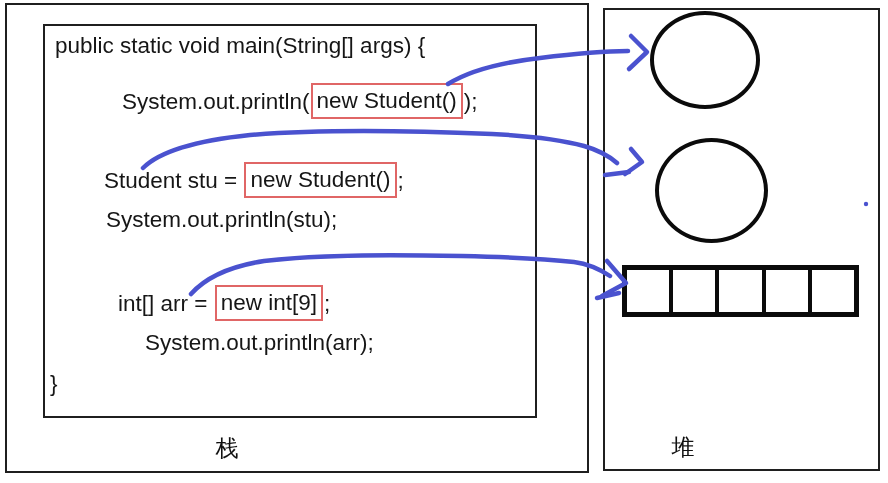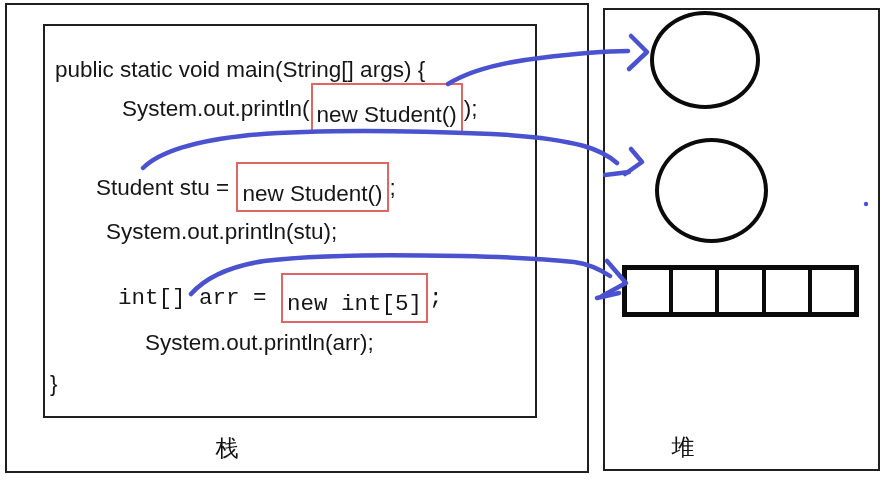--- a/index.html
+++ b/index.html
@@ -30,21 +30,21 @@
   }
   #stack-label { left: 197px; top: 433px; }
   #heap-label  { left: 653px; top: 432px; }
 
   .code-line {
     position: absolute; display: flex; align-items: center;
     white-space: pre; font-size: 22.5px; line-height: 27px; color: var(--ink);
   }
   .hl {
     border: 2px solid var(--red);
-    padding: 16px 4px 3px 4px; margin: 0 1px;
+    padding: 2px 4px 3px 4px; margin: 0 1px;
   }
 
   .heap-circle {
     position: absolute; border: 4px solid #0b0b0b; border-radius: 50%; background: #fff;
   }
   #circle-1 { left: 650px; top: 11px;  width: 110px; height: 98px; }
   #circle-2 { left: 655px; top: 138px; width: 113px; height: 105px; }
 
   #int-array {
     position: absolute; left: 622px; top: 265px; width: 237px; height: 52px;
@@ -62,25 +62,25 @@
     stroke-linecap: round; stroke-linejoin: round;
   }
   .stray-dot { fill: var(--blue); }
 </style>
 </head>
 <body>
 
 <div class="panel" id="stack-panel"></div>
 <div id="code-box"></div>
 <div id="code-lines">
-    <div class="code-line" style="left: 55px; top: 56px; align-items: flex-end;"><span>public static void main(String[] args) {</span></div>
+    <div class="code-line" style="left: 55px; top: 32px; align-items: flex-end;"><span>public static void main(String[] args) {</span></div>
     <div class="code-line" style="left: 122px; top: 83px;"><span>System.out.println(</span><span class="hl">new Student()</span><span>);</span></div>
-    <div class="code-line" style="left: 96px; top: 162px; text-align: right;"><span>Student stu = </span><span class="hl">new Student()</span><span>;</span></div>
-    <div class="code-line" style="left: 106px; top: 218px;"><span>System.out.println(stu);</span></div>
-    <div class="code-line" style="left: 118px; top: 273px; font-family: Liberation Mono, monospace;"><span>int[] arr = </span><span class="hl">new int[5]</span><span>;</span></div>
+    <div class="code-line" style="left: 104px; top: 162px; text-align: right;"><span>Student stu = </span><span class="hl">new Student()</span><span>;</span></div>
+    <div class="code-line" style="left: 106px; top: 206px;"><span>System.out.println(stu);</span></div>
+    <div class="code-line" style="left: 118px; top: 285px;"><span>int[] arr = </span><span class="hl">new int[9]</span><span>;</span></div>
     <div class="code-line" style="left: 113px; top: 329px; margin-left: 32px;"><span>System.out.println(arr);</span></div>
     <div class="code-line" style="left: 50px; top: 370px;"><span>}</span></div>
   </div>
 <div class="panel-label" id="stack-label">栈</div>
 
 <div class="panel" id="heap-panel"></div>
 <div class="heap-circle" id="circle-1"></div>
 <div class="heap-circle" id="circle-2"></div>
 <div id="int-array">
     <div class="cell"></div>

